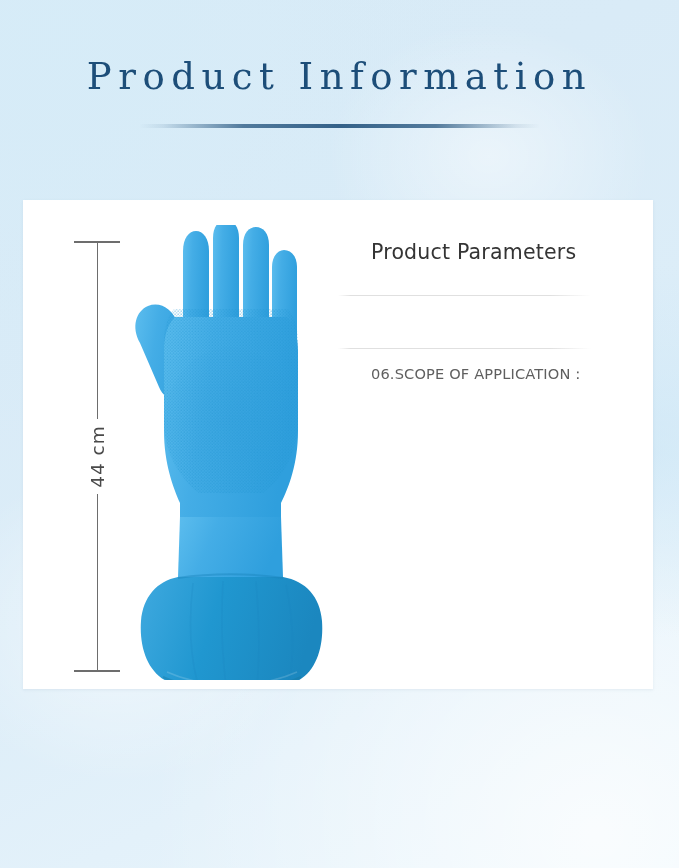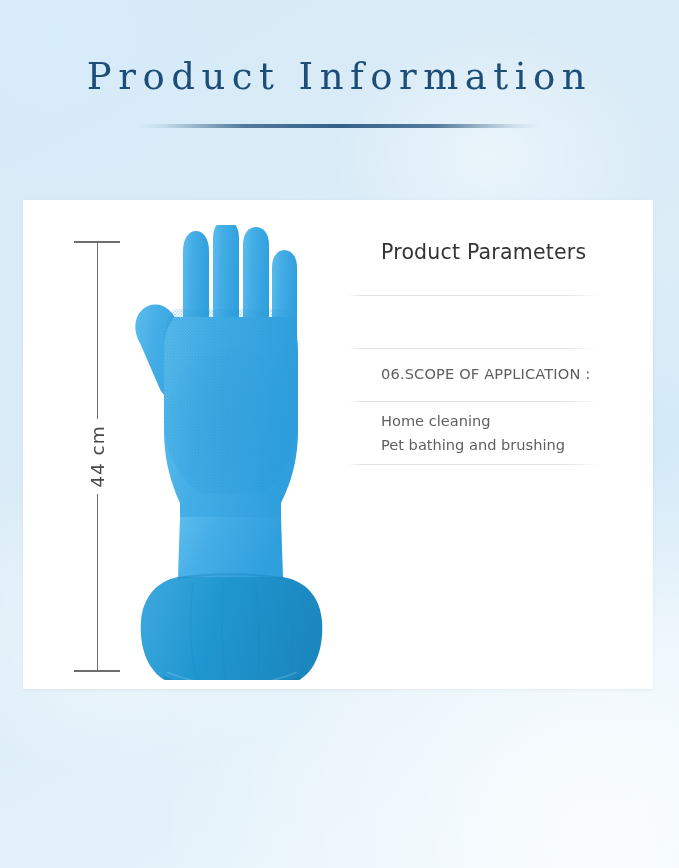--- a/index.html
+++ b/index.html
@@ -101,21 +101,21 @@
   #glove-image {
     position:absolute;
     left:100px; top:25px;
     width:215px; height:455px;
   }
   #glove-svg { display:block; width:215px; height:455px; }
 
   
   #parameters-panel {
     position:absolute;
-    left:312px; top:40px;
+    left:302px; top:40px;
     width:300px;
   }
   #parameters-heading {
     font-size:20.5px;
     color:#343434;
     letter-spacing:0.2px;
     margin-left:46px;
     margin-bottom:31px;
     white-space:nowrap;
   }
@@ -267,24 +267,16 @@
         <div class="param-divider"></div>
       </div>
 
       <div class="param-row">
         <div class="param-divider"></div>
         <div class="param-text">
           <span>06.SCOPE OF APPLICATION：</span>
         </div>
       </div>
 
-      <div class="param-row tall">
-        <div class="param-divider"></div>
-        <div>
-          <div class="param-sub">Home cleaning</div>
-          <div class="param-sub">Pet bathing and brushing</div>
-        </div>
-        <div class="param-divider" style="top:auto;bottom:-2px;"></div>
-      </div>
     </div>
 
   </div>
 </div>
 
 </body></html>

